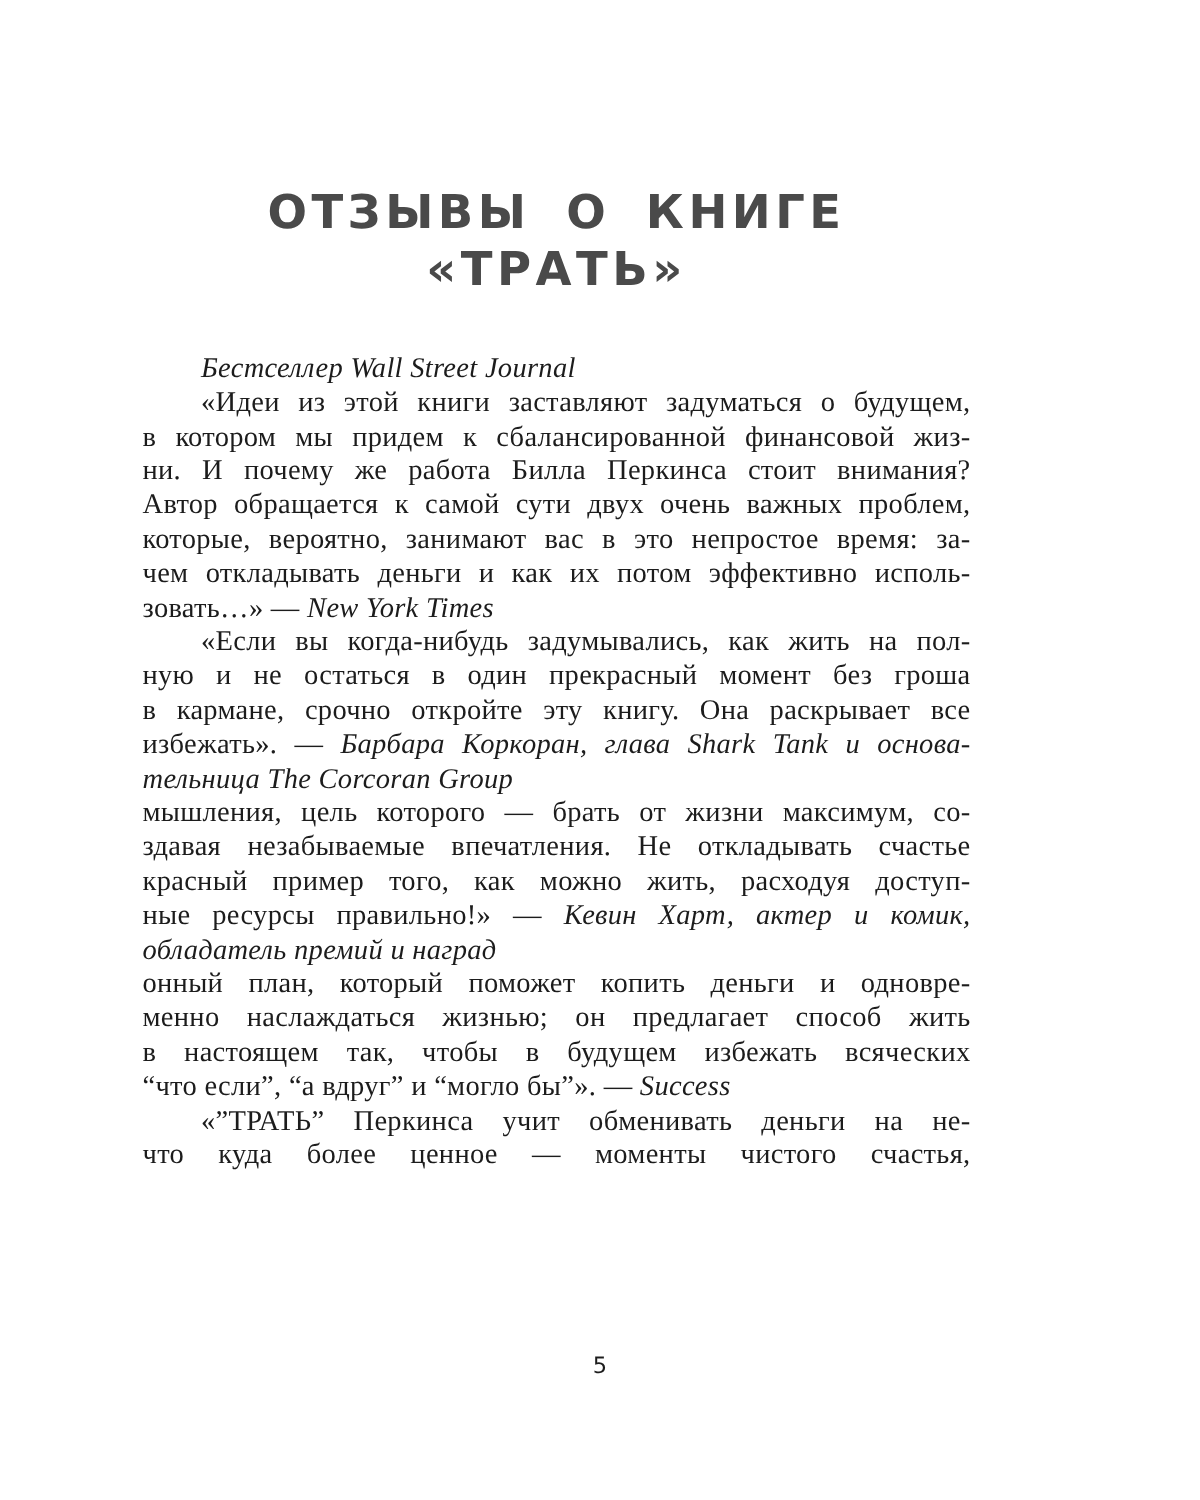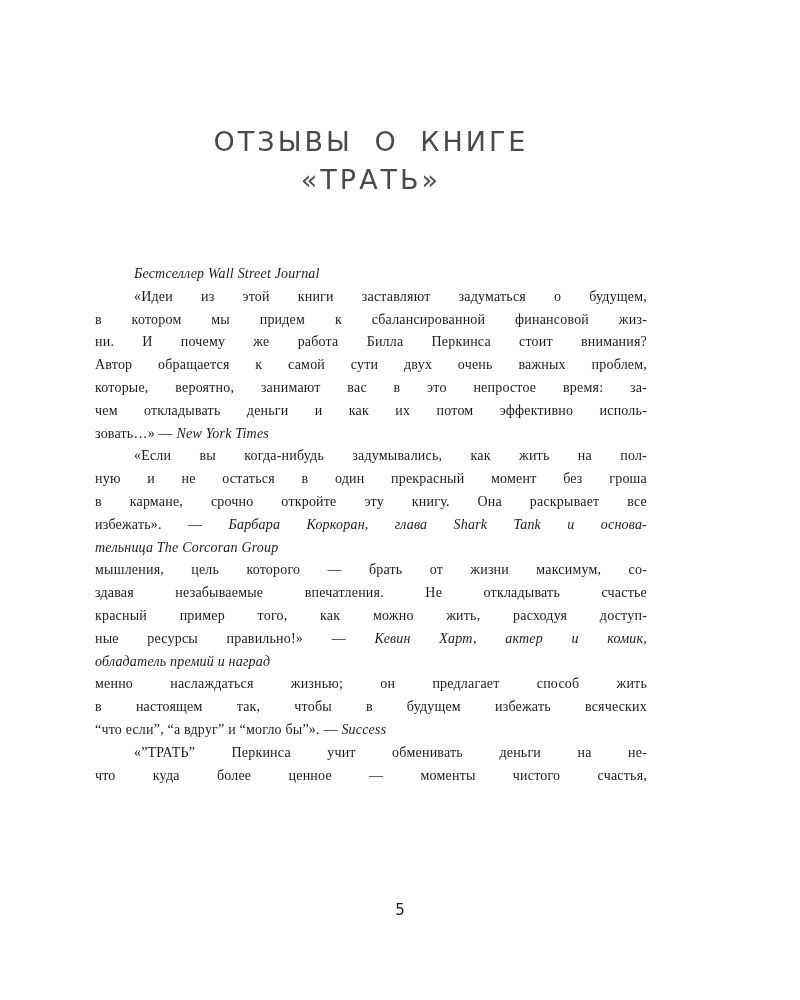--- a/index.html
+++ b/index.html
@@ -18,31 +18,31 @@
   }
   .content{
     position:absolute;
     left:95px;top:0;
     width:552px;height:1000px;
   }
   .title{
     margin-top:123px;
     text-align:center;
     font-family:"DejaVu Sans",sans-serif;
-    font-weight:400;
-    font-size:27px;
+    font-weight:700;
+    font-size:31px;
     line-height:38px;
     letter-spacing:3px;
     word-spacing:10px;
     color:var(--title-text);
   }
   .body-text{
-    margin-top:64px;
+    margin-top:36px;
     font-family:"Liberation Serif","DejaVu Serif",serif;
-    font-size:14px;
+    font-size:19px;
     line-height:22.8px;
     color:var(--body-text);
     letter-spacing:0.2px;
   }
   .line{
     text-align:left;
     white-space:normal;
   }
   .line.just{
     text-align:justify;
@@ -83,20 +83,21 @@
         <div class="line just indent"><span>«Если вы когда-нибудь задумывались, как жить на пол-</span></div>
         <div class="line just"><span>ную и не остаться в один прекрасный момент без гроша</span></div>
         <div class="line just"><span>в кармане, срочно откройте эту книгу. Она раскрывает все</span></div>
         <div class="line just"><span>избежать». — </span><span class="it">Барбара Коркоран, глава Shark Tank и основа-</span></div>
         <div class="line"><span class="it">тельница The Corcoran Group</span></div>
         <div class="line just"><span>мышления, цель которого — брать от жизни максимум, со-</span></div>
         <div class="line just"><span>здавая незабываемые впечатления. Не откладывать счастье</span></div>
         <div class="line just"><span>красный пример того, как можно жить, расходуя доступ-</span></div>
         <div class="line just"><span>ные ресурсы правильно!» — </span><span class="it">Кевин Харт, актер и комик,</span></div>
         <div class="line"><span class="it">обладатель премий и наград</span></div>
+        <div class="line just"><span>онный план, который поможет копить деньги и одновре-</span></div>
         <div class="line just"><span>менно наслаждаться жизнью; он предлагает способ жить</span></div>
         <div class="line just"><span>в настоящем так, чтобы в будущем избежать всяческих</span></div>
         <div class="line"><span>“что если”, “а вдруг” и “могло бы”». — </span><span class="it">Success</span></div>
         <div class="line just indent"><span>«”ТРАТЬ” Перкинса учит обменивать деньги на не-</span></div>
         <div class="line just"><span>что куда более ценное — моменты чистого счастья,</span></div>
       </section>
   </div>
   <div class="folio">5</div>
 </div>
 

